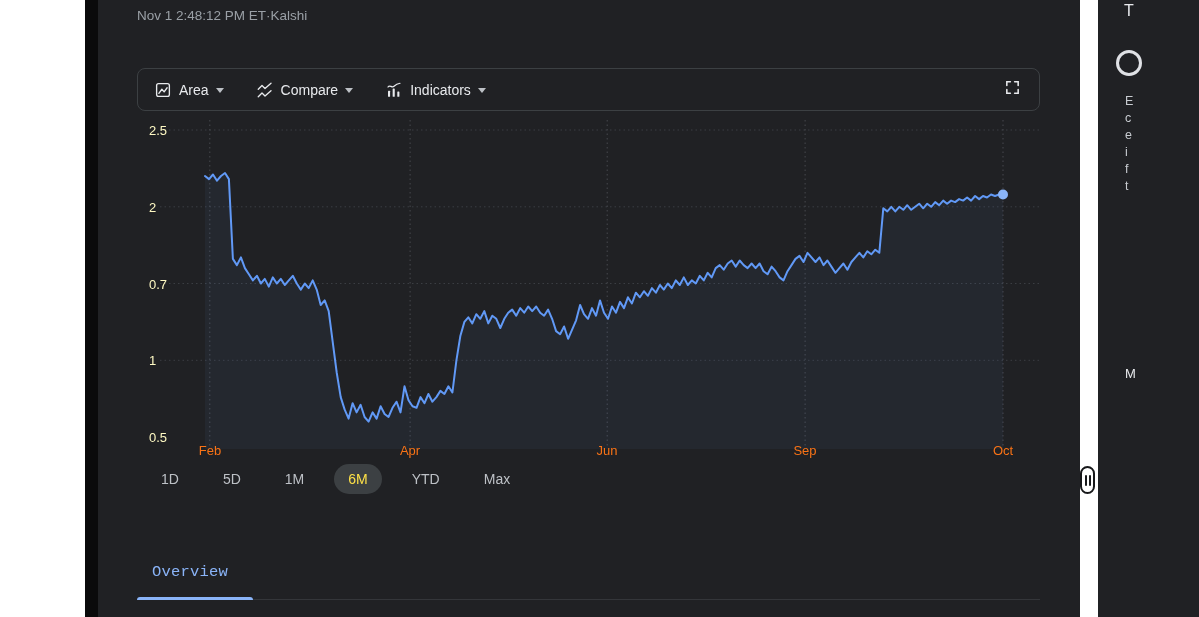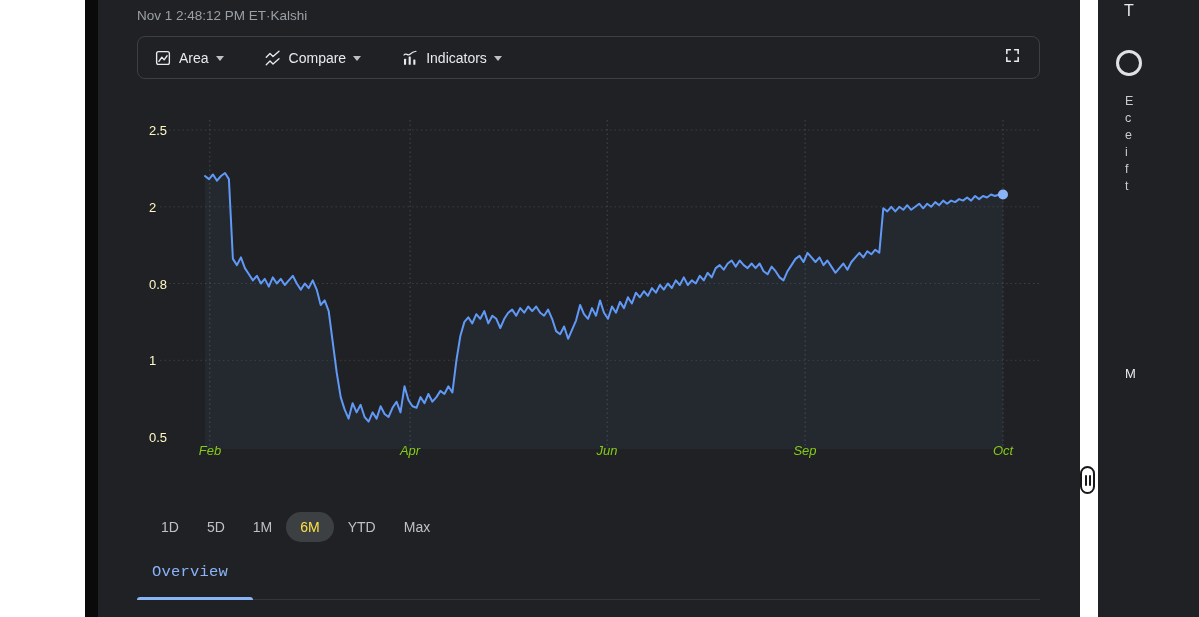--- a/index.html
+++ b/index.html
@@ -8,39 +8,39 @@
     position:relative; background:#ffffff; overflow:hidden;
     font-family:"Liberation Sans","DejaVu Sans",sans-serif;
   }
 
   .main-panel { position:absolute; left:85px; top:0; width:995px; height:617px; background:#202124; }
   .edge-strip { position:absolute; left:0; top:0; width:13px; height:100%; background:#0a0a0b; }
 
   .header-row { position:absolute; left:52px; top:8px; display:flex; align-items:center; 
                 color:#9aa0a6; font-size:13.5px; }
 
-  .toolbar { position:absolute; left:52px; top:36px; width:903px; height:43px;
+  .toolbar { position:absolute; left:52px; top:68px; width:903px; height:43px;
              border:1px solid #3c4043; border-radius:8px;
-             display:flex; align-items:center; padding:0 16px;gap:8px; }
+             display:flex; align-items:center; padding:0 16px; }
   .tb-btn { display:flex; align-items:center; gap:7px; color:#e8eaed; font-size:14px; font-weight:500;
             margin-right:32px; cursor:pointer; white-space:nowrap; }
   .tb-btn svg { display:block; }
   .caret { width:0; height:0; border-left:4.5px solid transparent; border-right:4.5px solid transparent;
            border-top:5px solid #bdc1c6; margin-top:2px; }
   .tb-spacer { flex:1; }
   .fullscreen-btn { display:flex; cursor:pointer; margin-right:2px; }
 
   .chart-area { position:absolute; left:52px; top:112px; width:903px; height:350px; }
   .chart-area svg { position:absolute; left:0; top:0; }
   .ylabel { position:absolute; left:12px; transform:translateY(-50%); font-size:13px; color:#fef9c3; }
-  .xlabel { position:absolute; top:331px; transform:translateX(-50%); font-size:13px; color:#84cc16;font-style:italic; }
+  .xlabel { position:absolute; top:331px; transform:translateX(-50%); font-size:13px; color:#f97316; }
   .hgrid { stroke:#3b3e43; stroke-dasharray:1.5 3; stroke-width:1; }
   .vgrid { stroke:#46494e; stroke-dasharray:1.5 3; stroke-width:1; }
 
-  .range-row { position:absolute; left:62px; top:509px; height:36px; display:flex; align-items:center; gap:0; }
+  .range-row { position:absolute; left:62px; top:461px; height:36px; display:flex; align-items:center; gap:16px; }
   .range-btn { text-align:center; color:#bdc1c6; font-size:14px; padding:7px 14px; cursor:pointer;
                border-radius:17px; }
   .range-btn.selected { background:#3c4043; color:#fde047; font-weight:500; }
 
   .overview-tab { position:absolute; left:67px; top:563px; color:#8ab4f8; font-size:15.5px; font-weight:500;
                   letter-spacing:.2px; cursor:pointer;font-family:Liberation Mono, monospace; }
   .tab-divider { position:absolute; left:52px; top:599px; width:903px; height:1px; background:#34363a; }
   .tab-underline { position:absolute; left:52px; top:597px; width:116px; height:3px; background:#8ab4f8;
                    border-radius:3px 3px 0 0; }
 
@@ -130,21 +130,21 @@
         <line class="vgrid" x1="470.2" y1="8" x2="470.2" y2="334"></line>
         <line class="vgrid" x1="668.1" y1="8" x2="668.1" y2="334"></line>
         <line class="vgrid" x1="866.0" y1="8" x2="866.0" y2="334"></line>
         <path d="M68.0,64.0 L72.0,67.1 L76.0,62.5 L80.0,68.7 L84.0,64.0 L88.0,61.0 L91.9,67.1 L95.9,146.9 L99.9,153.1 L103.9,145.4 L107.9,156.1 L111.9,162.3 L115.9,168.4 L119.9,163.8 L123.9,171.5 L127.8,166.9 L131.8,174.6 L135.8,165.4 L139.8,171.5 L143.8,166.9 L147.8,173.0 L151.8,168.4 L155.8,163.8 L159.8,171.5 L163.8,177.6 L167.8,171.5 L171.7,176.1 L175.7,168.4 L179.7,177.6 L183.7,193.0 L187.7,188.4 L191.7,199.1 L195.7,229.8 L199.7,260.5 L203.7,285.1 L207.6,297.4 L211.6,306.6 L215.6,291.2 L219.6,300.4 L223.6,292.8 L227.6,305.0 L231.6,309.6 L235.6,300.4 L239.6,306.6 L243.6,294.3 L247.6,302.0 L251.5,305.0 L255.5,295.8 L259.5,289.7 L263.5,300.4 L267.5,274.3 L271.5,288.2 L275.5,294.3 L279.5,295.8 L283.5,285.1 L287.5,291.2 L291.4,282.0 L295.4,289.7 L299.4,285.1 L303.4,278.9 L307.4,282.0 L311.4,274.3 L315.4,280.5 L319.4,248.3 L323.4,223.7 L327.4,209.9 L331.3,205.3 L335.3,211.4 L339.3,202.2 L343.3,206.8 L347.3,199.1 L351.3,211.4 L355.3,203.7 L359.3,206.8 L363.3,216.0 L367.3,206.8 L371.2,200.7 L375.2,197.6 L379.2,203.7 L383.2,196.1 L387.2,200.7 L391.2,194.5 L395.2,199.1 L399.2,194.5 L403.2,200.7 L407.1,203.7 L411.1,197.6 L415.1,206.8 L419.1,219.1 L423.1,222.2 L427.1,214.5 L431.1,226.8 L435.1,217.6 L439.1,208.3 L443.1,193.0 L447.0,202.2 L451.0,206.8 L455.0,196.1 L459.0,203.7 L463.0,188.4 L467.0,200.7 L471.0,206.8 L475.0,194.5 L479.0,200.7 L483.0,189.9 L487.0,196.1 L490.9,185.3 L494.9,191.5 L498.9,180.7 L502.9,185.3 L506.9,179.2 L510.9,183.8 L514.9,176.1 L518.9,180.7 L522.9,173.0 L526.8,177.6 L530.8,171.5 L534.8,176.1 L538.8,168.4 L542.8,173.0 L546.8,165.4 L550.8,173.0 L554.8,168.4 L558.8,171.5 L562.8,163.8 L566.8,168.4 L570.7,160.8 L574.7,165.4 L578.7,156.1 L582.7,153.1 L586.7,157.7 L590.7,151.5 L594.7,148.5 L598.7,154.6 L602.7,148.5 L606.7,153.1 L610.6,156.1 L614.6,151.5 L618.6,156.1 L622.6,151.5 L626.6,159.2 L630.6,162.3 L634.6,154.6 L638.6,159.2 L642.6,165.4 L646.5,168.4 L650.5,159.2 L654.5,153.1 L658.5,146.9 L662.5,143.9 L666.5,150.0 L670.5,140.8 L674.5,145.4 L678.5,150.0 L682.5,145.4 L686.5,153.1 L690.4,148.5 L694.4,154.6 L698.4,160.8 L702.4,156.1 L706.4,151.5 L710.4,157.7 L714.4,150.0 L718.4,145.4 L722.4,140.8 L726.3,145.4 L730.3,139.3 L734.3,142.3 L738.3,137.7 L742.3,140.8 L746.3,96.3 L750.3,99.4 L754.3,94.8 L758.3,99.4 L762.3,94.8 L766.3,97.8 L770.2,93.2 L774.2,97.8 L778.2,94.8 L782.2,91.7 L786.2,96.3 L790.2,91.7 L794.2,94.8 L798.2,90.1 L802.2,93.2 L806.2,88.6 L810.1,91.7 L814.1,88.6 L818.1,90.1 L822.1,87.1 L826.1,88.6 L830.1,85.5 L834.1,88.6 L838.1,84.0 L842.1,87.1 L846.0,84.0 L850.0,85.5 L854.0,82.5 L858.0,84.0 L862.0,82.5 L866.0,82.5 L866,337 L68,337 Z" fill="#6199f6" opacity="0.06" stroke="none"></path>
         <polyline points="68.0,64.0 72.0,67.1 76.0,62.5 80.0,68.7 84.0,64.0 88.0,61.0 91.9,67.1 95.9,146.9 99.9,153.1 103.9,145.4 107.9,156.1 111.9,162.3 115.9,168.4 119.9,163.8 123.9,171.5 127.8,166.9 131.8,174.6 135.8,165.4 139.8,171.5 143.8,166.9 147.8,173.0 151.8,168.4 155.8,163.8 159.8,171.5 163.8,177.6 167.8,171.5 171.7,176.1 175.7,168.4 179.7,177.6 183.7,193.0 187.7,188.4 191.7,199.1 195.7,229.8 199.7,260.5 203.7,285.1 207.6,297.4 211.6,306.6 215.6,291.2 219.6,300.4 223.6,292.8 227.6,305.0 231.6,309.6 235.6,300.4 239.6,306.6 243.6,294.3 247.6,302.0 251.5,305.0 255.5,295.8 259.5,289.7 263.5,300.4 267.5,274.3 271.5,288.2 275.5,294.3 279.5,295.8 283.5,285.1 287.5,291.2 291.4,282.0 295.4,289.7 299.4,285.1 303.4,278.9 307.4,282.0 311.4,274.3 315.4,280.5 319.4,248.3 323.4,223.7 327.4,209.9 331.3,205.3 335.3,211.4 339.3,202.2 343.3,206.8 347.3,199.1 351.3,211.4 355.3,203.7 359.3,206.8 363.3,216.0 367.3,206.8 371.2,200.7 375.2,197.6 379.2,203.7 383.2,196.1 387.2,200.7 391.2,194.5 395.2,199.1 399.2,194.5 403.2,200.7 407.1,203.7 411.1,197.6 415.1,206.8 419.1,219.1 423.1,222.2 427.1,214.5 431.1,226.8 435.1,217.6 439.1,208.3 443.1,193.0 447.0,202.2 451.0,206.8 455.0,196.1 459.0,203.7 463.0,188.4 467.0,200.7 471.0,206.8 475.0,194.5 479.0,200.7 483.0,189.9 487.0,196.1 490.9,185.3 494.9,191.5 498.9,180.7 502.9,185.3 506.9,179.2 510.9,183.8 514.9,176.1 518.9,180.7 522.9,173.0 526.8,177.6 530.8,171.5 534.8,176.1 538.8,168.4 542.8,173.0 546.8,165.4 550.8,173.0 554.8,168.4 558.8,171.5 562.8,163.8 566.8,168.4 570.7,160.8 574.7,165.4 578.7,156.1 582.7,153.1 586.7,157.7 590.7,151.5 594.7,148.5 598.7,154.6 602.7,148.5 606.7,153.1 610.6,156.1 614.6,151.5 618.6,156.1 622.6,151.5 626.6,159.2 630.6,162.3 634.6,154.6 638.6,159.2 642.6,165.4 646.5,168.4 650.5,159.2 654.5,153.1 658.5,146.9 662.5,143.9 666.5,150.0 670.5,140.8 674.5,145.4 678.5,150.0 682.5,145.4 686.5,153.1 690.4,148.5 694.4,154.6 698.4,160.8 702.4,156.1 706.4,151.5 710.4,157.7 714.4,150.0 718.4,145.4 722.4,140.8 726.3,145.4 730.3,139.3 734.3,142.3 738.3,137.7 742.3,140.8 746.3,96.3 750.3,99.4 754.3,94.8 758.3,99.4 762.3,94.8 766.3,97.8 770.2,93.2 774.2,97.8 778.2,94.8 782.2,91.7 786.2,96.3 790.2,91.7 794.2,94.8 798.2,90.1 802.2,93.2 806.2,88.6 810.1,91.7 814.1,88.6 818.1,90.1 822.1,87.1 826.1,88.6 830.1,85.5 834.1,88.6 838.1,84.0 842.1,87.1 846.0,84.0 850.0,85.5 854.0,82.5 858.0,84.0 862.0,82.5 866.0,82.5" fill="none" stroke="#6199f6" stroke-width="2" stroke-linejoin="round" stroke-linecap="round"></polyline>
         <circle cx="866.0" cy="82.5" r="5" fill="#8ab4f8"></circle>
       </svg>
 
     <span class="ylabel" style="top:18px">2.5</span>
     <span class="ylabel" style="top:95px">2</span>
-    <span class="ylabel" style="top:172px">0.8</span>
+    <span class="ylabel" style="top:172px">0.7</span>
     <span class="ylabel" style="top:248px">1</span>
     <span class="ylabel" style="top:325px">0.5</span>
 
     <span class="xlabel" style="left:73px">Feb</span>
     <span class="xlabel" style="left:273px">Apr</span>
     <span class="xlabel" style="left:470px">Jun</span>
     <span class="xlabel" style="left:668px">Sep</span>
     <span class="xlabel" style="left:866px">Oct</span>
   </div>
 

